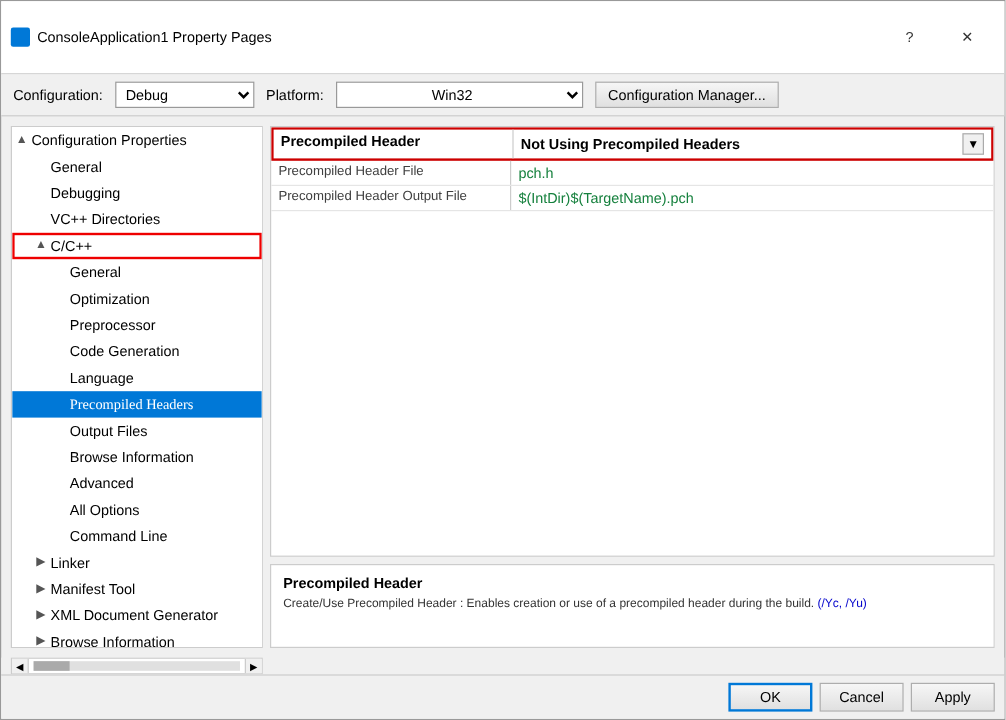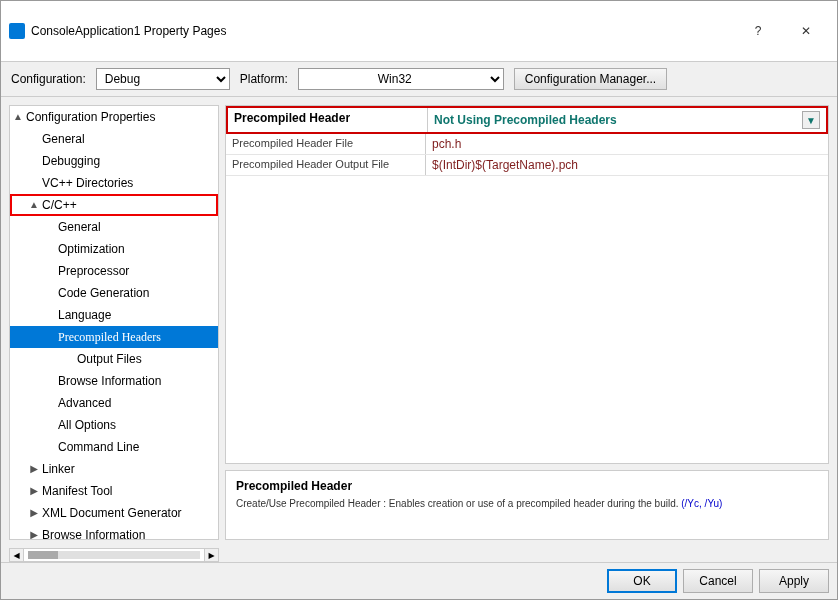--- a/index.html
+++ b/index.html
@@ -74,21 +74,21 @@
       font-size: 12px;
       color: #000;
     }
     .toolbar select {
       height: 22px;
       border: 1px solid #999;
       background: #fff;
       font-size: 12px;
       padding: 0 4px;
     }
-    .config-select { width: 134px; }
+    .config-select { width: 116px; }
     .platform-select { width: 206px; text-align: center; }
     .toolbar-btn {
       height: 22px;
       border: 1px solid #adadad;
       background: linear-gradient(to bottom, #f6f6f6, #e0e0e0);
       font-size: 12px;
       padding: 0 10px;
       cursor: pointer;
     }
 
@@ -168,21 +168,21 @@
       font-size: 12px;
       font-weight: bold;
       color: #000;
       border-right: 1px solid #ccc;
     }
     .prop-col-value {
       flex: 1;
       padding: 3px 6px;
       font-size: 12px;
       font-weight: bold;
-      color: #0f766e;
+      color: #000000;
       display: flex;
       align-items: center;
       justify-content: space-between;
     }
     .prop-dropdown-btn {
       width: 18px;
       height: 18px;
       border: 1px solid #aaa;
       background: #f0f0f0;
       display: flex;
@@ -200,21 +200,21 @@
       min-width: 200px;
       padding: 3px 6px;
       font-size: 11px;
       color: #404040;
       border-right: 1px solid #ccc;
     }
     .prop-value {
       flex: 1;
       padding: 3px 6px;
       font-size: 12px;
-      color: #7f1d1d;
+      color: #15803d;
     }
 
     
     .description-panel {
       background: #fff;
       border: 1px solid #ccc;
       padding: 8px 10px;
       height: 70px;
       overflow: hidden;
     }
@@ -362,21 +362,21 @@
               <span>Language</span>
             </div>
           </div>
           <div class="tree-item selected">
             <div class="tree-item-inner" style="padding-left: 32px; font-family: Liberation Serif, serif;">
               <span class="tree-expand"></span>
               <span>Precompiled Headers</span>
             </div>
           </div>
           <div class="tree-item">
-            <div class="tree-item-inner" style="padding-left: 51px;">
+            <div class="tree-item-inner" style="padding-left: 32px;">
               <span class="tree-expand"></span>
               <span>Output Files</span>
             </div>
           </div>
           <div class="tree-item">
             <div class="tree-item-inner" style="padding-left: 32px;">
               <span class="tree-expand"></span>
               <span>Browse Information</span>
             </div>
           </div>

